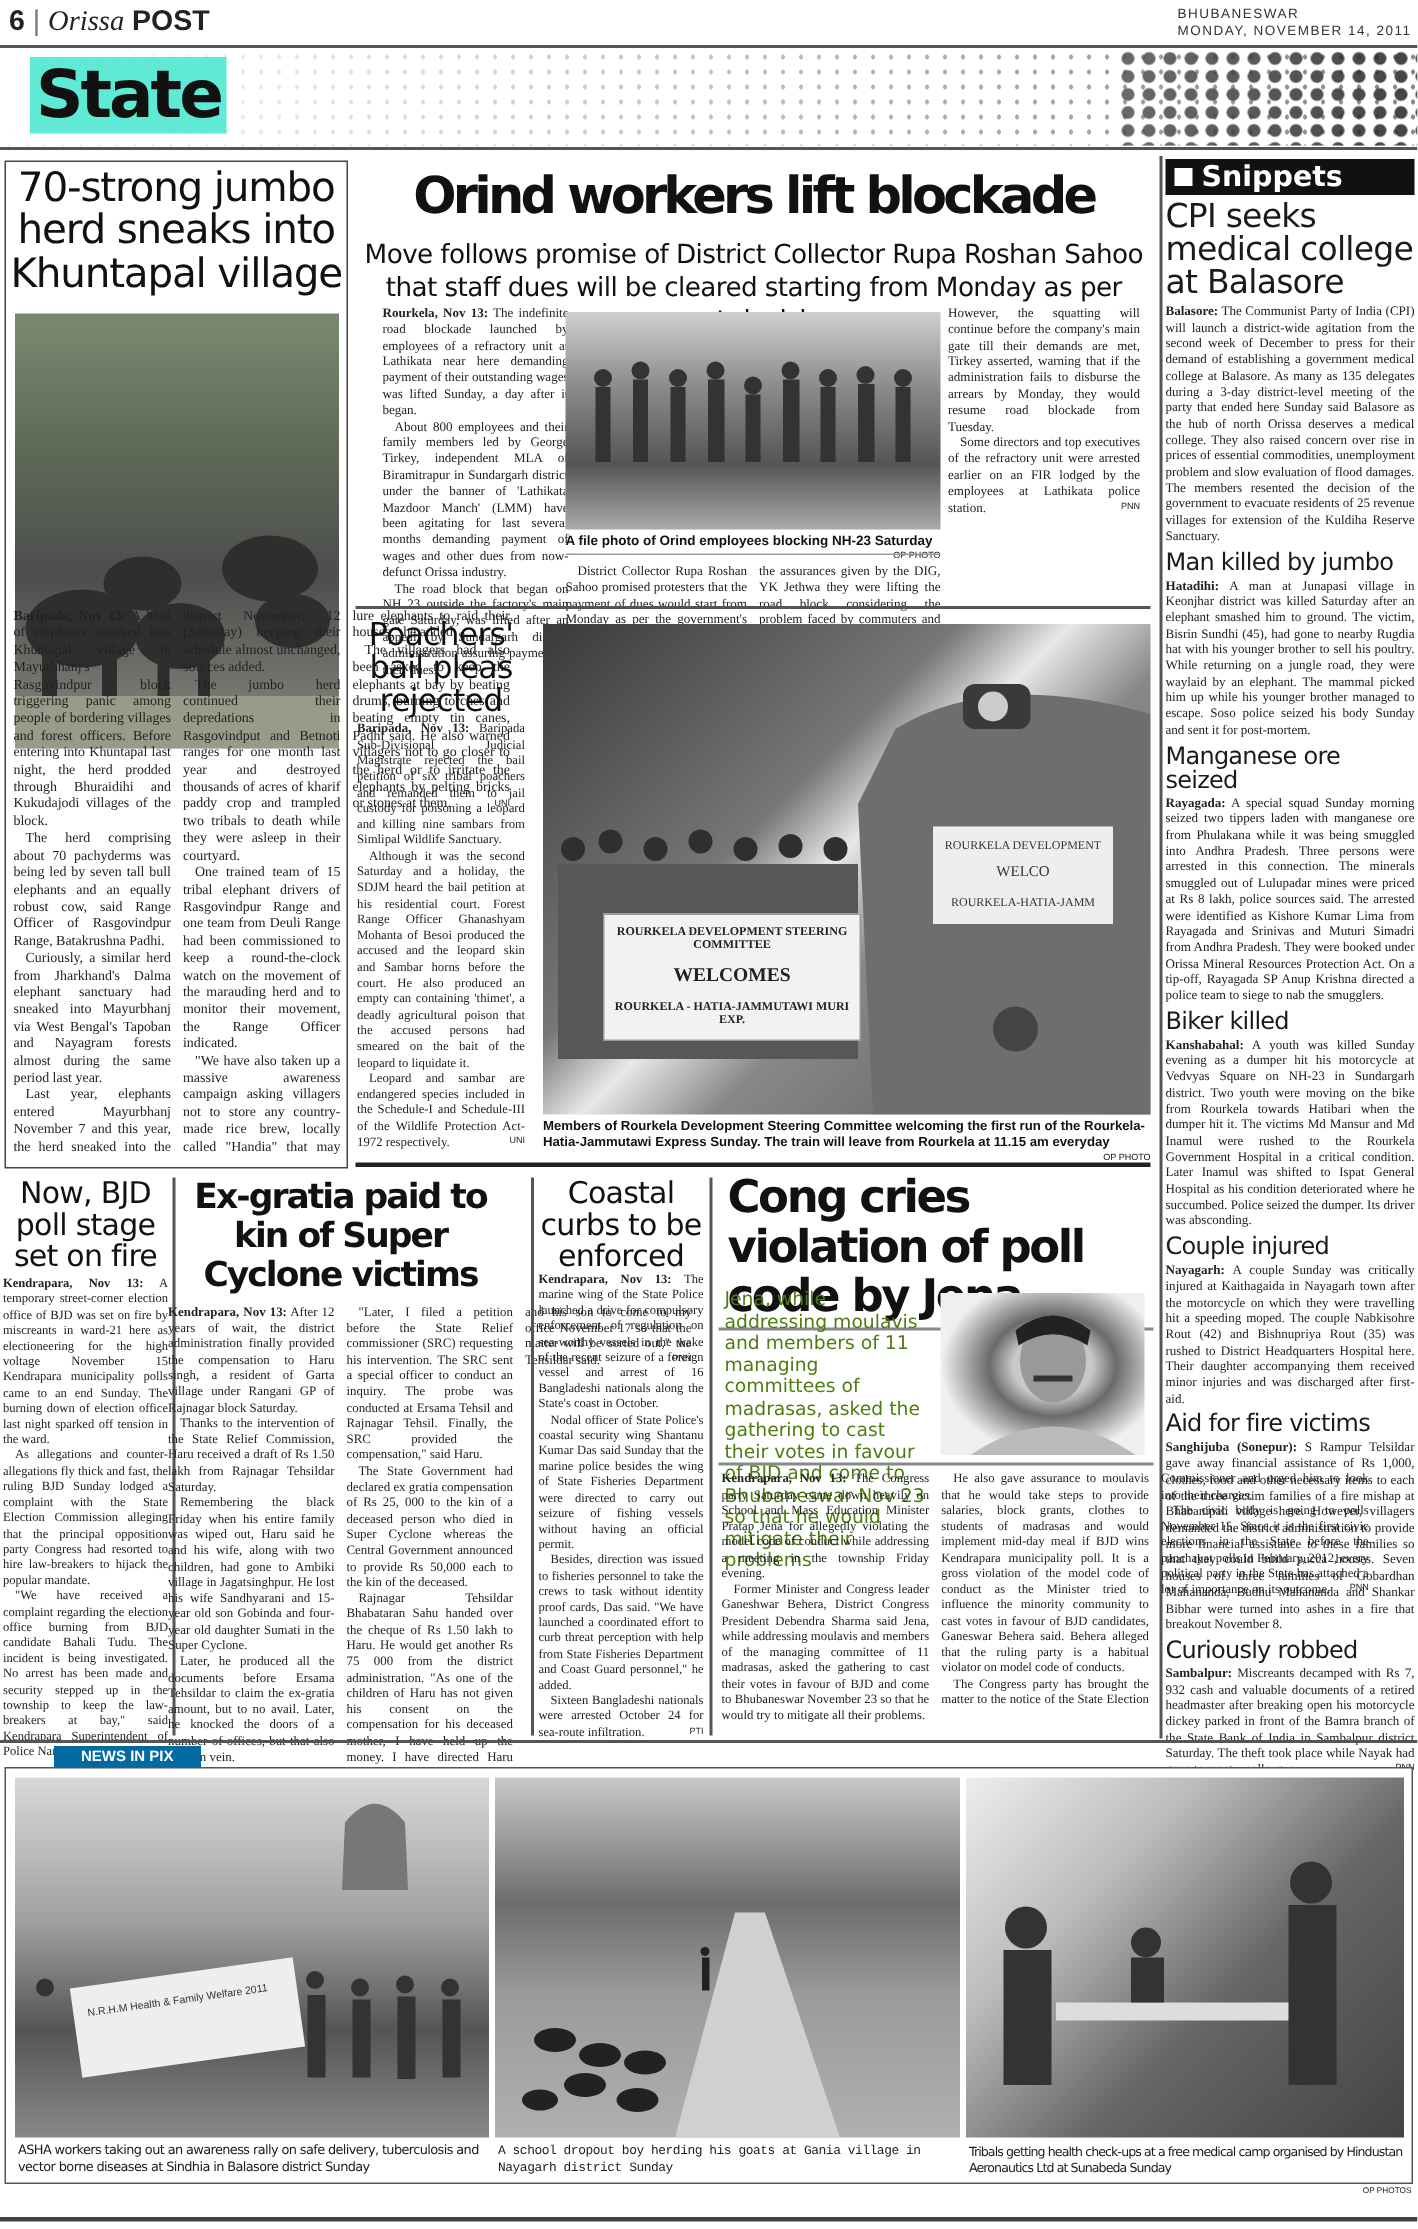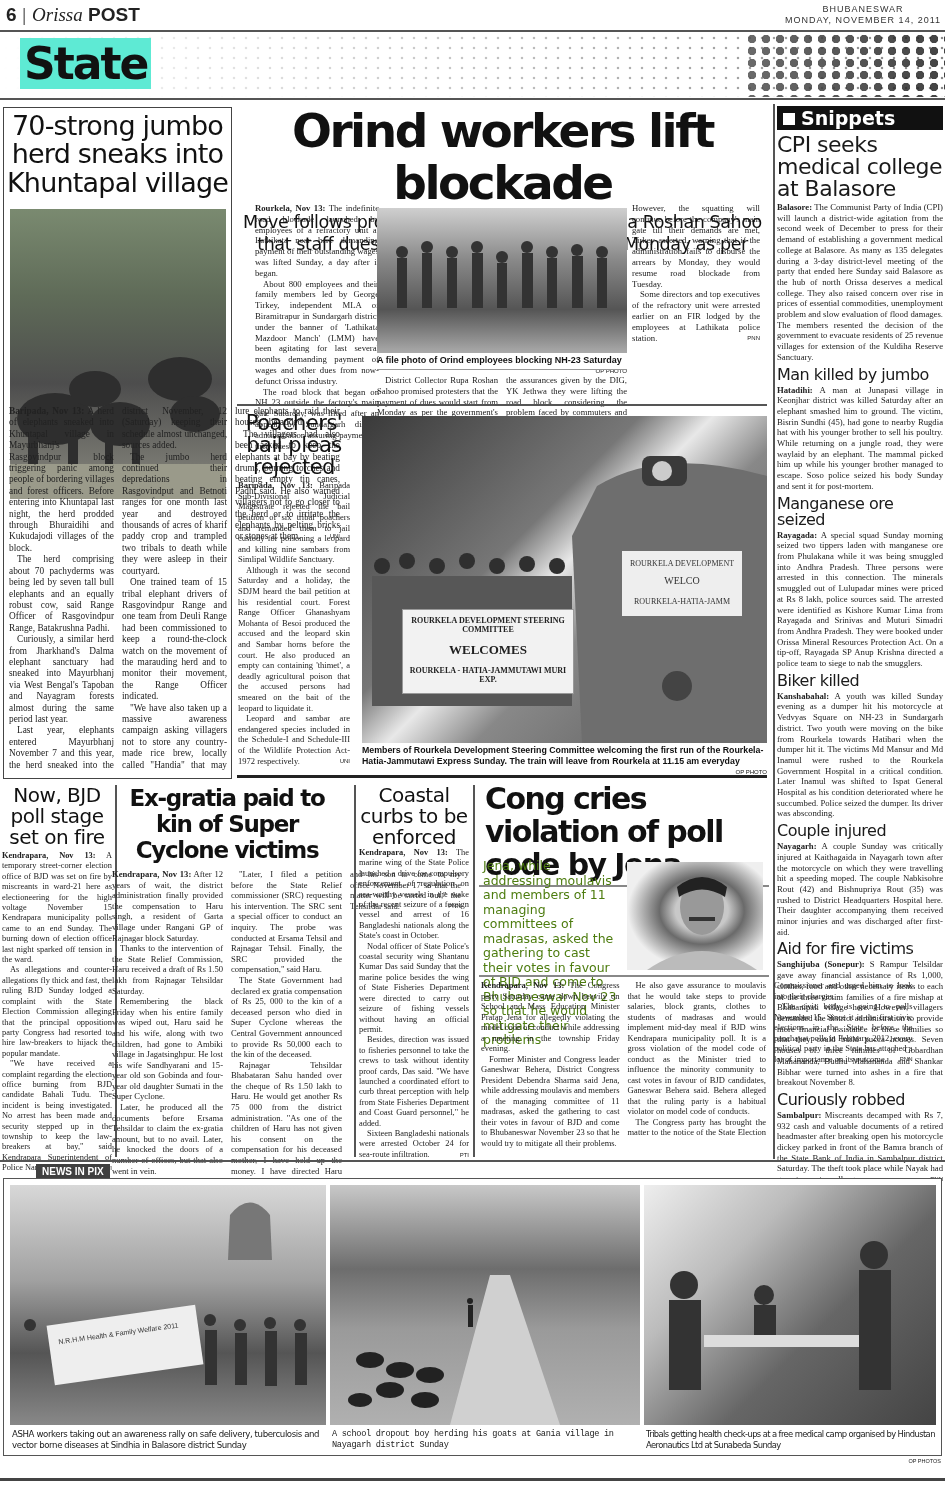--- a/index.html
+++ b/index.html
@@ -1,21 +1,21 @@
 <!DOCTYPE html>
 <html><head>
 <meta charset="utf-8">
 <style>
 *{box-sizing:border-box;margin:0;padding:0}
 body{width:945px;height:1486px;background:#fff;font-family:"Liberation Serif",serif;color:#1a1a1a;position:relative;overflow:hidden}
 .abs{position:absolute}
 .masthead{left:0;top:0;width:945px;height:30px}
 .pgno{left:6px;top:4px;font:bold 19px "Liberation Sans",sans-serif;color:#222}
 .pgno i{font-family:"Liberation Serif",serif;font-weight:normal}
-.city{right:4px;top:4px;font:9px "Liberation Sans",sans-serif;letter-spacing:1px;text-align:center;line-height:11px;color:#333}
+.city{right:4px;top:4px;font:9px "Liberation Sans",sans-serif;letter-spacing:1px;text-align:left;line-height:11px;color:#333}
 .rule{left:0;width:945px;background:#555}
 .statebar{left:0;top:33px;width:945px;height:64px;
  background-image:radial-gradient(circle,#888 1.4px,transparent 1.6px);background-size:12px 10px;}
 .statebar::after{content:"";position:absolute;inset:0;background:linear-gradient(90deg,#fff 0%,rgba(255,255,255,.6) 40%,rgba(255,255,255,0) 100%)}
 .statebar .dots{position:absolute;right:0;top:0;width:200px;height:64px;background-image:radial-gradient(circle,#222 4px,transparent 4.5px);background-size:14px 12px;opacity:.85}
 .statetitle{left:20px;top:38px;font:bold 44px "DejaVu Sans",sans-serif;letter-spacing:-2px;color:#111;z-index:2;background:#5eead4;padding:0 4px}
 .box{border:1.5px solid #444}
 .hl-sans{font-family:"DejaVu Sans",sans-serif;color:#111;text-align:center;line-height:1.05}
 .body{font-size:9.3px;line-height:11.4px;text-align:justify;color:#222}
 .body p{text-indent:8px}
@@ -23,21 +23,21 @@
 .dl{font-weight:bold}
 .credit{font:6px "Liberation Sans",sans-serif;float:right;margin-top:2px}
 .photo{background:linear-gradient(160deg,#cfcfcf,#7c7c7c 55%,#4a4a4a);position:absolute;overflow:hidden}
 .caption{font:bold 9px "Liberation Sans",sans-serif;line-height:11px;color:#111}
 .col2{column-count:2;column-gap:8px}
 .sniphead{background:#111;color:#fff;font:bold 19px "DejaVu Sans",sans-serif;padding:1px 6px}
 .sniphead span.sq{display:inline-block;width:12px;height:12px;background:#fff;margin-right:6px}
 .snip h3{font:21px "DejaVu Sans",sans-serif;letter-spacing:-.5px;margin:4px 0 2px;line-height:1}
 .snip h3.big{font-size:22px}
 .vl{background:#555;width:1.5px;position:absolute}
-.npix{font:bold 10px "Liberation Sans",sans-serif;color:#fff;background:#404040;padding:2px 6px}
+.npix{font:bold 10px "Liberation Sans",sans-serif;color:#fff;background:#0369a1;padding:2px 18px}
 </style>
 </head>
 <body>
 
 <div class="abs masthead">
   <div class="abs pgno">
     <span>6</span>
     <span style="font-weight:normal;color:#777">|</span>
     <i>Orissa</i>
     <span>POST</span>
@@ -79,21 +79,21 @@
     <p>Curiously, a similar herd from Jharkhand's Dalma elephant sanctuary had sneaked into Mayurbhanj via West Bengal's Tapoban and Nayagram forests almost during the same period last year.</p>
     <p>Last year, elephants entered Mayurbhanj November 7 and this year, the herd sneaked into the district November, 12 (Saturday) keeping their schedule almost unchanged, sources added.</p>
     <p>The jumbo herd continued their depredations in Rasgovindput and Betnoti ranges for one month last year and destroyed thousands of acres of kharif paddy crop and trampled two tribals to death while they were asleep in their courtyard.</p>
     <p>One trained team of 15 tribal elephant drivers of Rasgovindpur Range and one team from Deuli Range had been commissioned to keep a round-the-clock watch on the movement of the marauding herd and to monitor their movement, the Range Officer indicated.</p>
     <p>"We have also taken up a massive awareness campaign asking villagers not to store any country-made rice brew, locally called "Handia" that may lure elephants to raid their houses," he added.</p>
     <p><span>The villagers had also been asked to keep the elephants at bay by beating drums, burning torches and beating empty tin canes, Padhi said. He also warned villagers not to go closer to the herd or to irritate the elephants by pelting bricks or stones at them.</span> <span class="credit">UNI</span></p>
   </div>
 </div>
 
 <div class="abs" style="left:240px;top:105px;width:525px;height:300px">
-  <h1 class="hl-sans" style="font-size:47px;font-weight:bold;letter-spacing:-2.5px;line-height:52px">Orind workers lift blockade</h1>
+  <h1 class="hl-sans" style="font-size:34px;font-weight:bold;letter-spacing:-2.5px;line-height:52px">Orind workers lift blockade</h1>
   <div class="hl-sans" style="font-size:17.5px;line-height:22px;letter-spacing:-.4px;margin-top:2px">Move follows promise of District Collector Rupa Roshan Sahoo that staff dues will be cleared starting from Monday as per govt decision</div>
   <div class="body abs" style="left:15px;top:98px;width:124px;height:200px;font-size:8.7px;line-height:10.8px">
     <p><span class="dl">Rourkela, Nov 13:</span> <span>The indefinite road blockade launched by employees of a refractory unit at Lathikata near here demanding payment of their outstanding wages was lifted Sunday, a day after it began.</span></p>
     <p>About 800 employees and their family members led by George Tirkey, independent MLA of Biramitrapur in Sundargarh district under the banner of 'Lathikata Mazdoor Manch' (LMM) have been agitating for last several months demanding payment of wages and other dues from now-defunct Orissa industry.</p>
     <p>The road block that began on NH 23 outside the factory's main gate Saturday, was lifted after an appeal by Sundargarh district administration assuring payment of their dues.</p>
   </div>
   <div class="photo" style="left:137px;top:103px;width:250px;height:145px;background:linear-gradient(180deg,#cfcfcf 0%,#8a8a8a 35%,#555 70%,#aaa 100%)">
     <svg width="250" height="145">
         <g fill="#333">
       <rect x="20" y="50" width="10" height="50"></rect>

